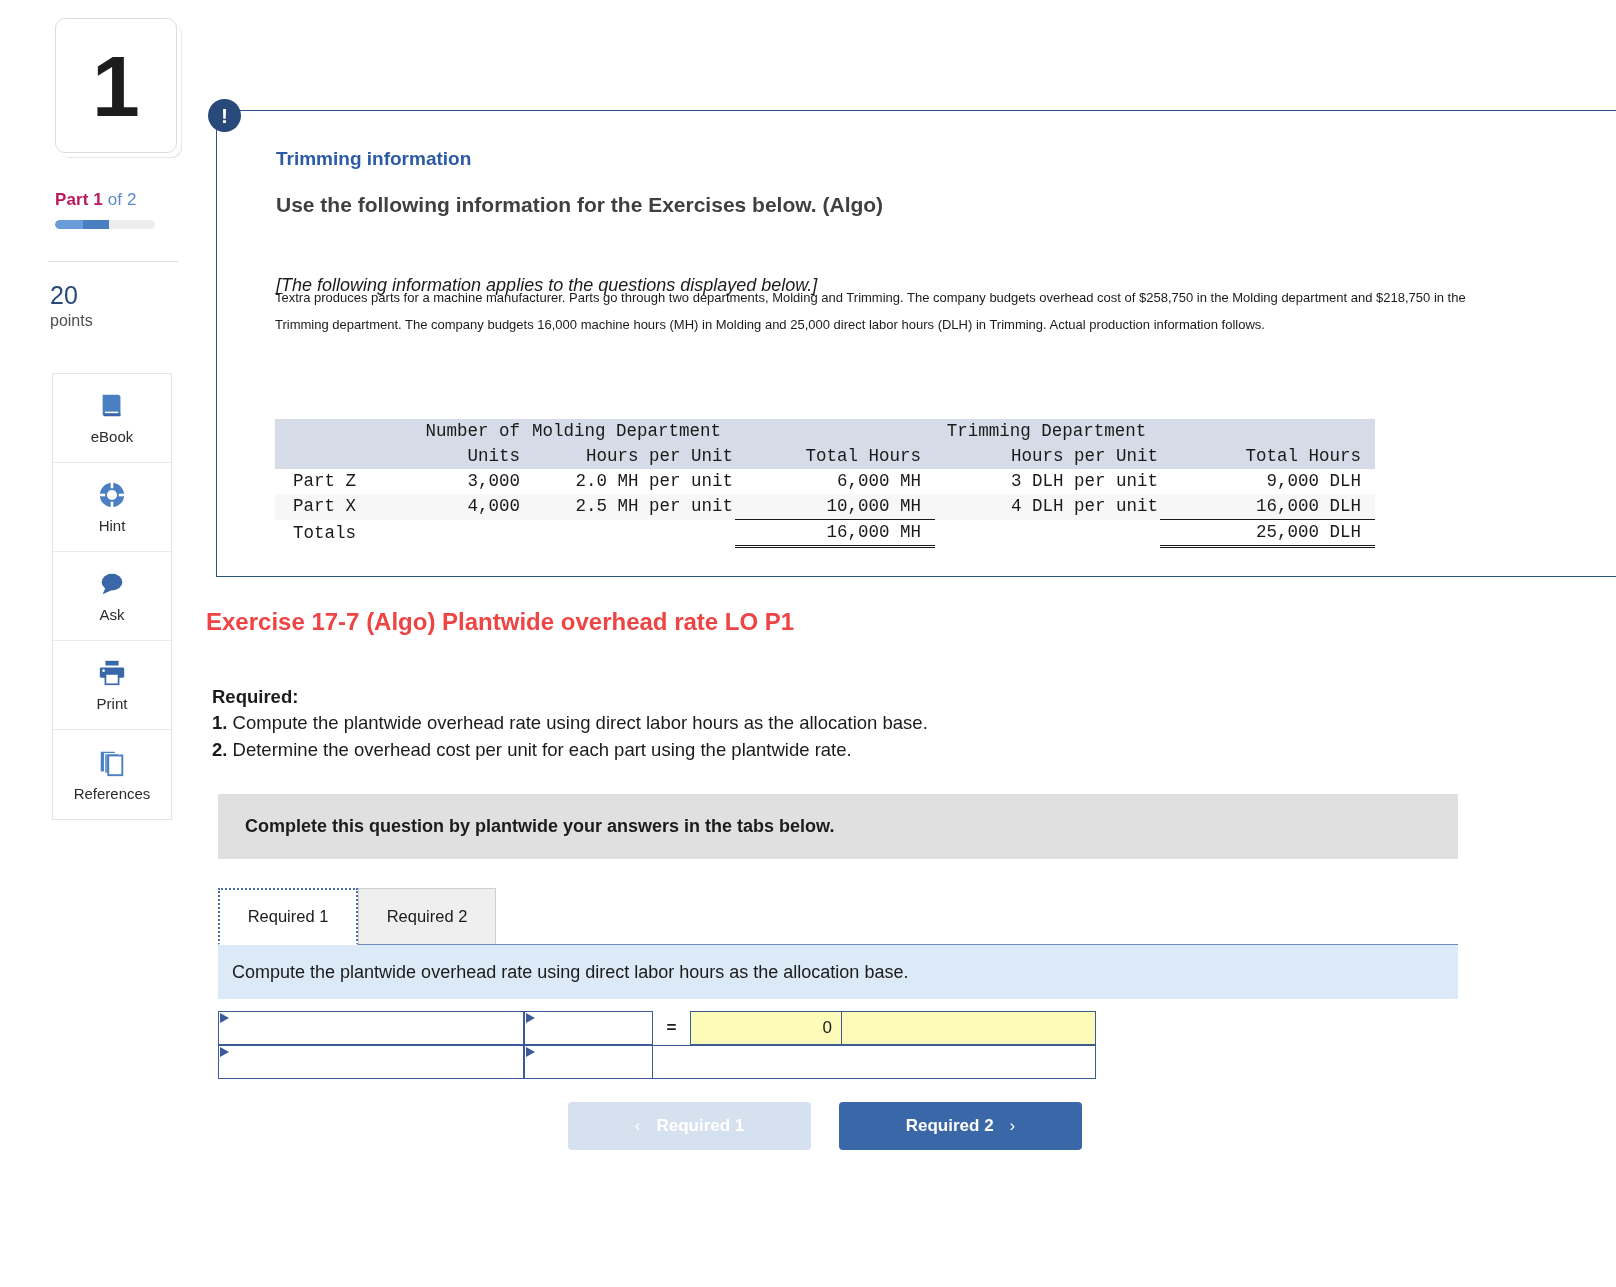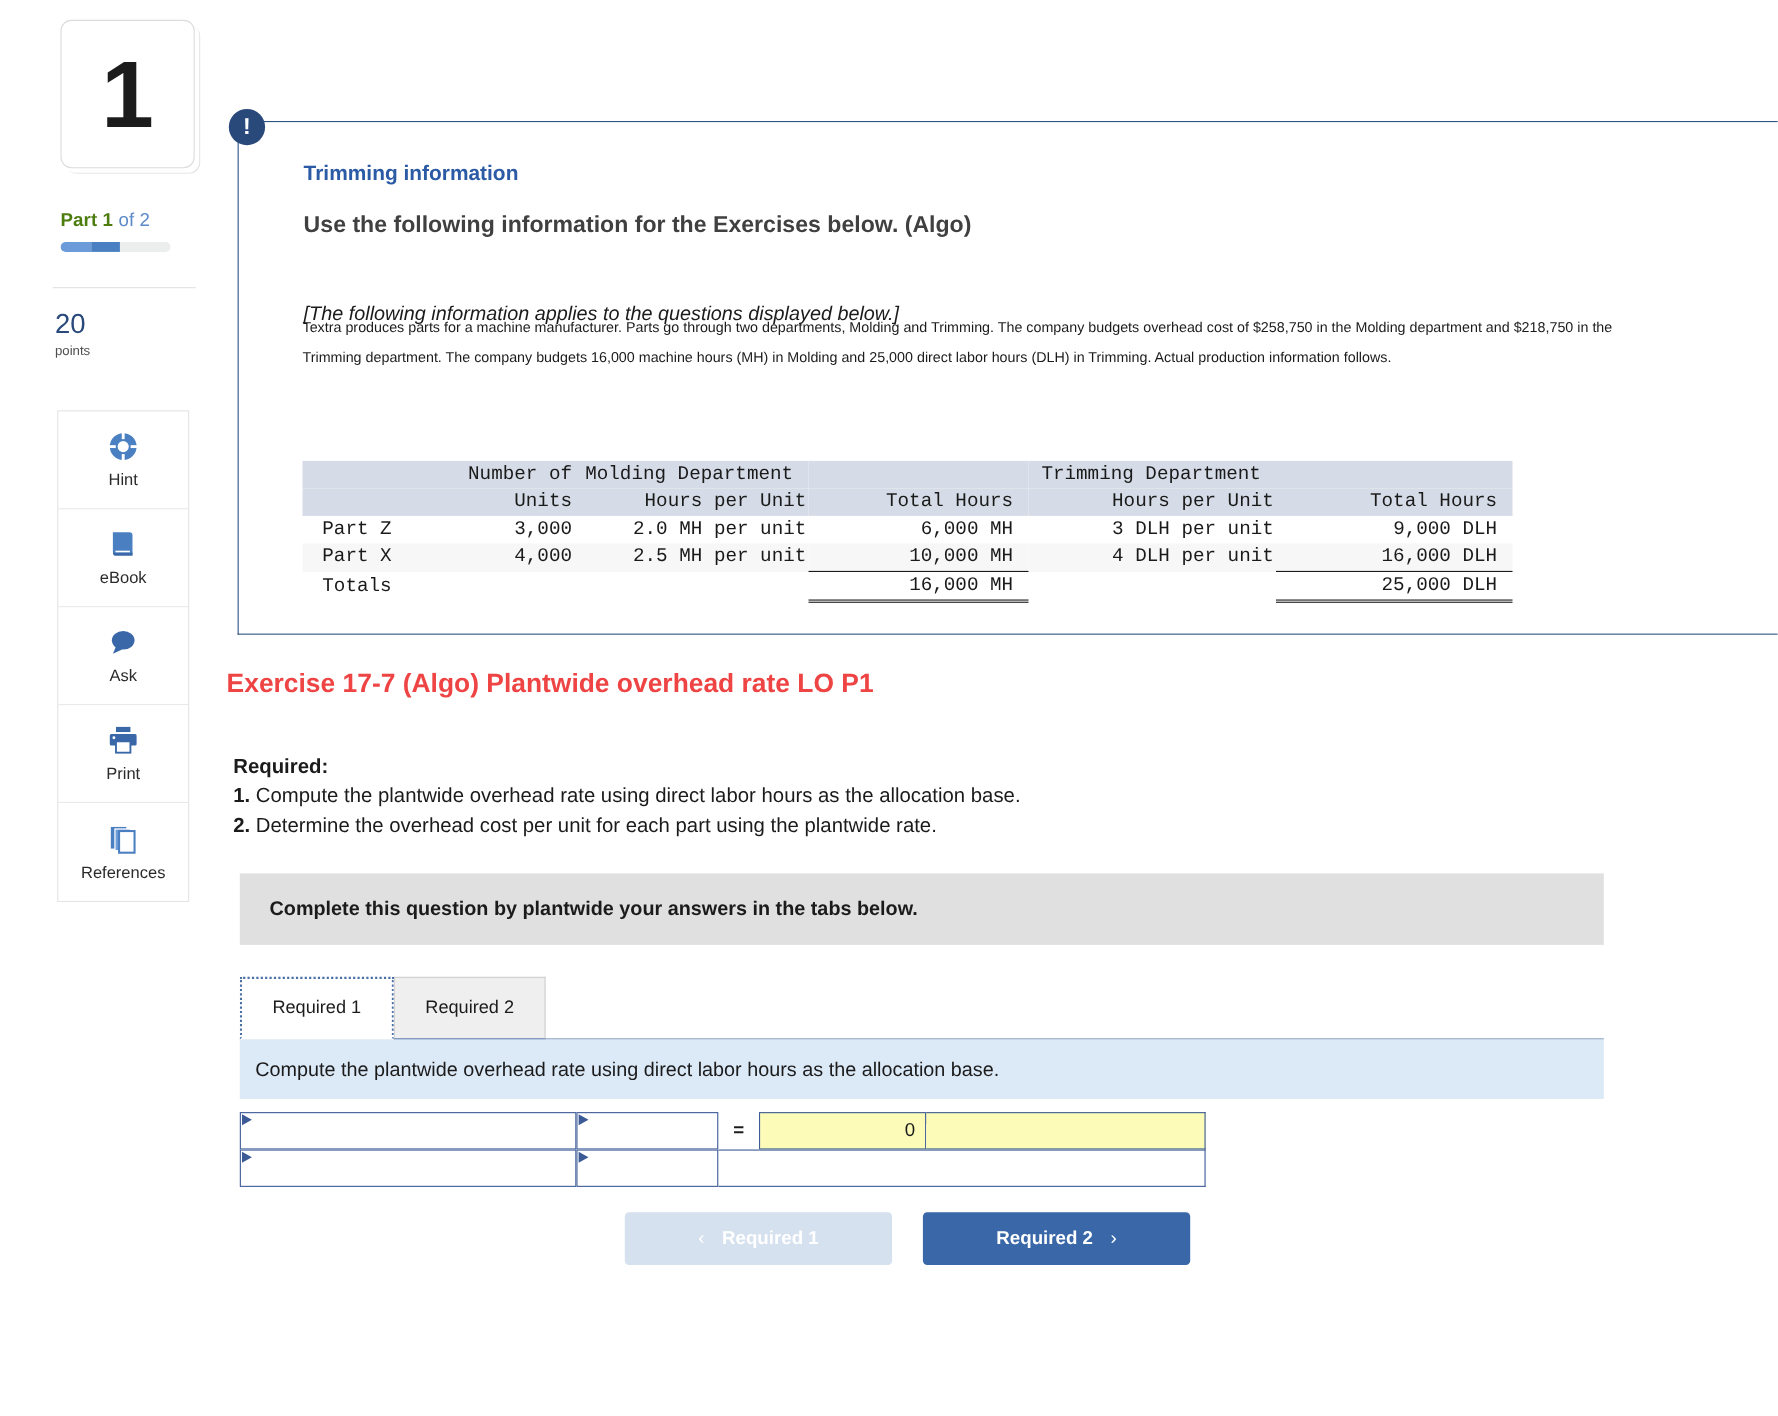--- a/index.html
+++ b/index.html
@@ -23,33 +23,33 @@
   }
   .qnum-card span {
     font-size: 86px; font-weight: 700; color: #1c1c1c; line-height: 1;
     font-family: "Liberation Sans", sans-serif;
   }
 
   .part-label {
     position: absolute; left: 55px; top: 190px;
     font-size: 17px; color: #5c89c9; letter-spacing: .1px; white-space: nowrap;
   }
-  .part-label b { color: #4d7c0f; font-weight: 700; }
+  .part-label b { color: #be185d; font-weight: 700; }
 
   .progress-track {
     position: absolute; left: 55px; top: 220px;
     width: 100px; height: 9px; background: #eceded; border-radius: 5px; overflow: hidden;
   }
   .progress-seg1 { position:absolute; left:0; top:0; width:28px; height:100%; background:#6b9bd8; border-radius:5px 0 0 5px;}
   .progress-seg2 { position:absolute; left:28px; top:0; width:26px; height:100%; background:#4a7fc1;}
 
   .side-divider { position:absolute; left:48px; top:261px; width:130px; height:1px; background:#e2e2e2;}
 
   .points-num { position:absolute; left:50px; top:281px; font-size:25px; color:#29497b; font-weight:400;}
-  .points-lbl { position:absolute; left:50px; top:312px; font-size:12px; color:#4f4f4f;}
+  .points-lbl { position:absolute; left:50px; top:312px; font-size:16px; color:#4f4f4f;}
 
   .tool-col {
     position:absolute; left:52px; top:373px; width:120px;
     border:1px solid #e4e4e4; background:#fff;
   }
   .tool-item {
     height: 89px; border-bottom:1px solid #e9e9e9;
     display:flex; flex-direction:column; align-items:center; justify-content:center; gap:7px;
     cursor:pointer;
   }
@@ -205,40 +205,40 @@
   <div class="side-divider"></div>
 
   <div class="points-num">20</div>
   <div class="points-lbl">points</div>
 
   <div class="tool-col">
 
     <div class="tool-item">
       <span>
         <svg class="tool-icon" viewBox="0 0 32 32">
+          <path d="M6 4h16a3 3 0 0 1 3 3v19H9a3 3 0 0 1-3-3z" fill="#4a7fc1"></path>
+          <path d="M6 24h19v3H9a3 3 0 0 1-3-3z" fill="#3a67a8"></path>
+          <rect x="8.5" y="22" width="14" height="1.6" fill="#fff"></rect>
+        </svg>
+      </span>
+      <span class="lbl">eBook</span>
+    </div>
+
+    <div class="tool-item">
+      <span>
+        <svg class="tool-icon" viewBox="0 0 32 32">
           <circle cx="16" cy="16" r="13" fill="#4a7fc1"></circle>
           <circle cx="16" cy="16" r="5.4" fill="#fff"></circle>
           <rect x="14.6" y="1.8" width="2.8" height="7" fill="#fff"></rect>
           <rect x="14.6" y="23.2" width="2.8" height="7" fill="#fff"></rect>
           <rect x="1.8" y="14.6" width="7" height="2.8" fill="#fff"></rect>
           <rect x="23.2" y="14.6" width="7" height="2.8" fill="#fff"></rect>
         </svg>
       </span>
       <span class="lbl">Hint</span>
-    </div>
-
-    <div class="tool-item">
-      <span>
-        <svg class="tool-icon" viewBox="0 0 32 32">
-          <path d="M6 4h16a3 3 0 0 1 3 3v19H9a3 3 0 0 1-3-3z" fill="#4a7fc1"></path>
-          <path d="M6 24h19v3H9a3 3 0 0 1-3-3z" fill="#3a67a8"></path>
-          <rect x="8.5" y="22" width="14" height="1.6" fill="#fff"></rect>
-        </svg>
-      </span>
-      <span class="lbl">eBook</span>
     </div>
 
     <div class="tool-item">
       <span>
         <svg class="tool-icon" viewBox="0 0 32 32">
           <ellipse cx="16" cy="14" rx="11" ry="9" fill="#3a67a8"></ellipse>
           <path d="M9 20l-3 7 9-4z" fill="#3a67a8"></path>
         </svg>
       </span>
       <span class="lbl">Ask</span>

